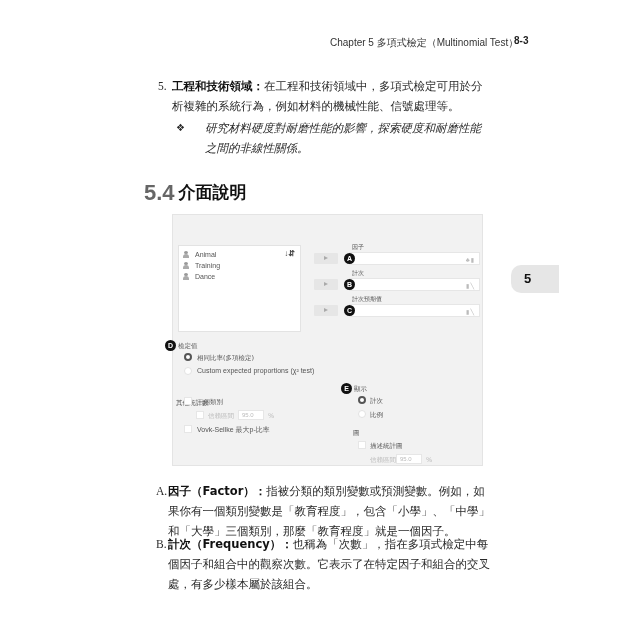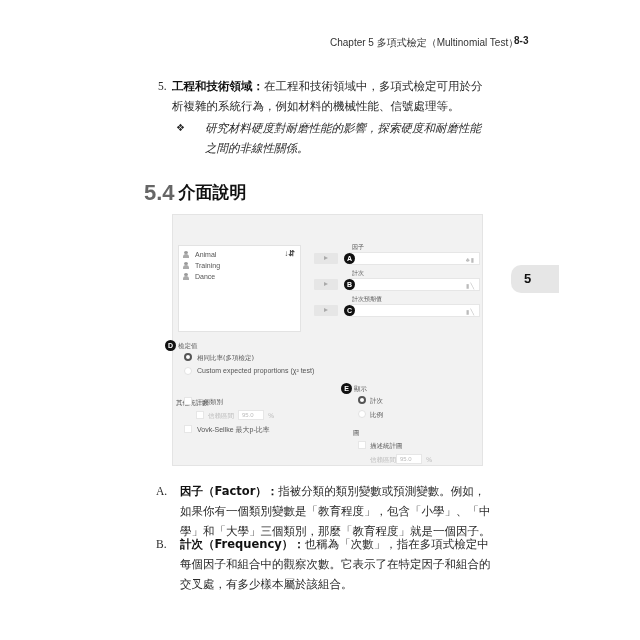--- a/index.html
+++ b/index.html
@@ -55,21 +55,21 @@
   .small.en { font-family: "Liberation Sans", sans-serif; font-size: 7px; }
   .radio { position: absolute; width: 8px; height: 8px; border-radius: 50%; background: #fff; border: 1px solid #e2e2e2; }
   .radio.on { border: 2px solid #555; }
   .chk { position: absolute; width: 8px; height: 8px; background: #fff; border: 1px solid #e6e6e6; }
   .numin { position: absolute; width: 26px; height: 10px; background: #fff; border: 1px solid #e6e6e6; font-size: 6px; color: #bbb; padding-left: 3px; line-height: 8px; font-family: "Liberation Sans", sans-serif; }
 
   .items { position: absolute; font-size: 11.5px; line-height: 20px; color: #2a2a2a; }
   .itemA { top: 481px; left: 156px; width: 340px; }
   .itemB { top: 534px; left: 156px; width: 340px; }
   .items .lead { position: absolute; left: 0; top: 0; font-family: "Liberation Serif", serif; }
-  .items .body { margin-left: 24px; }
+  .items .body { margin-left: 12px; }
 </style>
 </head>
 <body>
 
 <div class="running-head">Chapter 5  多項式檢定（Multinomial Test）</div>
 <div class="page-num">8-3</div>
 
 <div class="chapter-tab">
   <span>5</span>
 </div>

